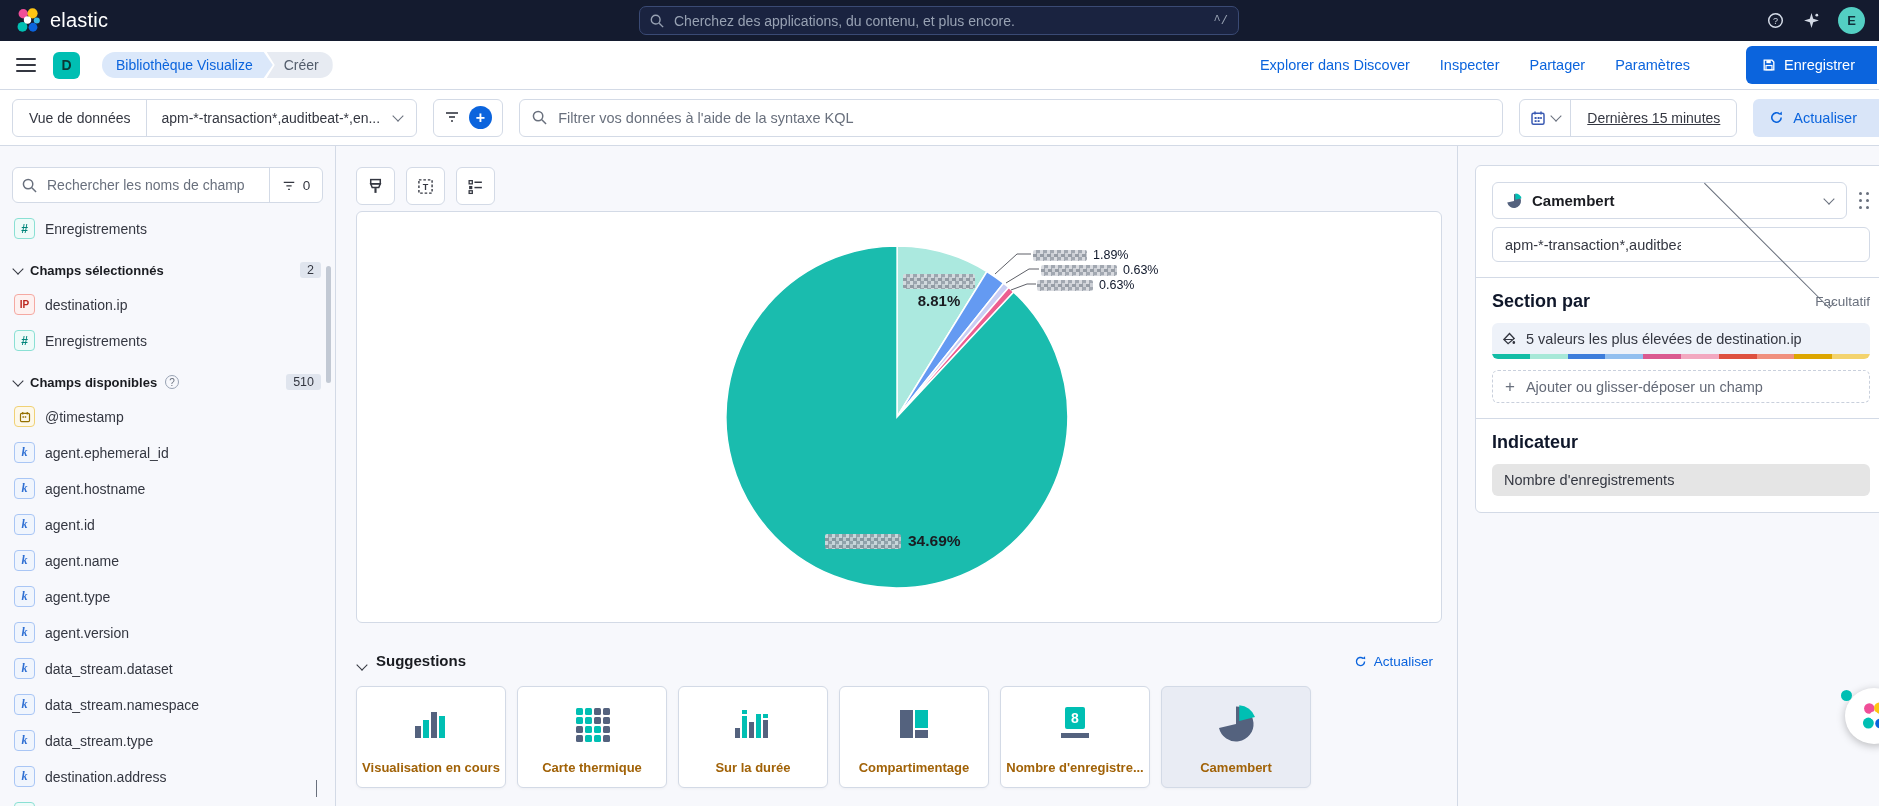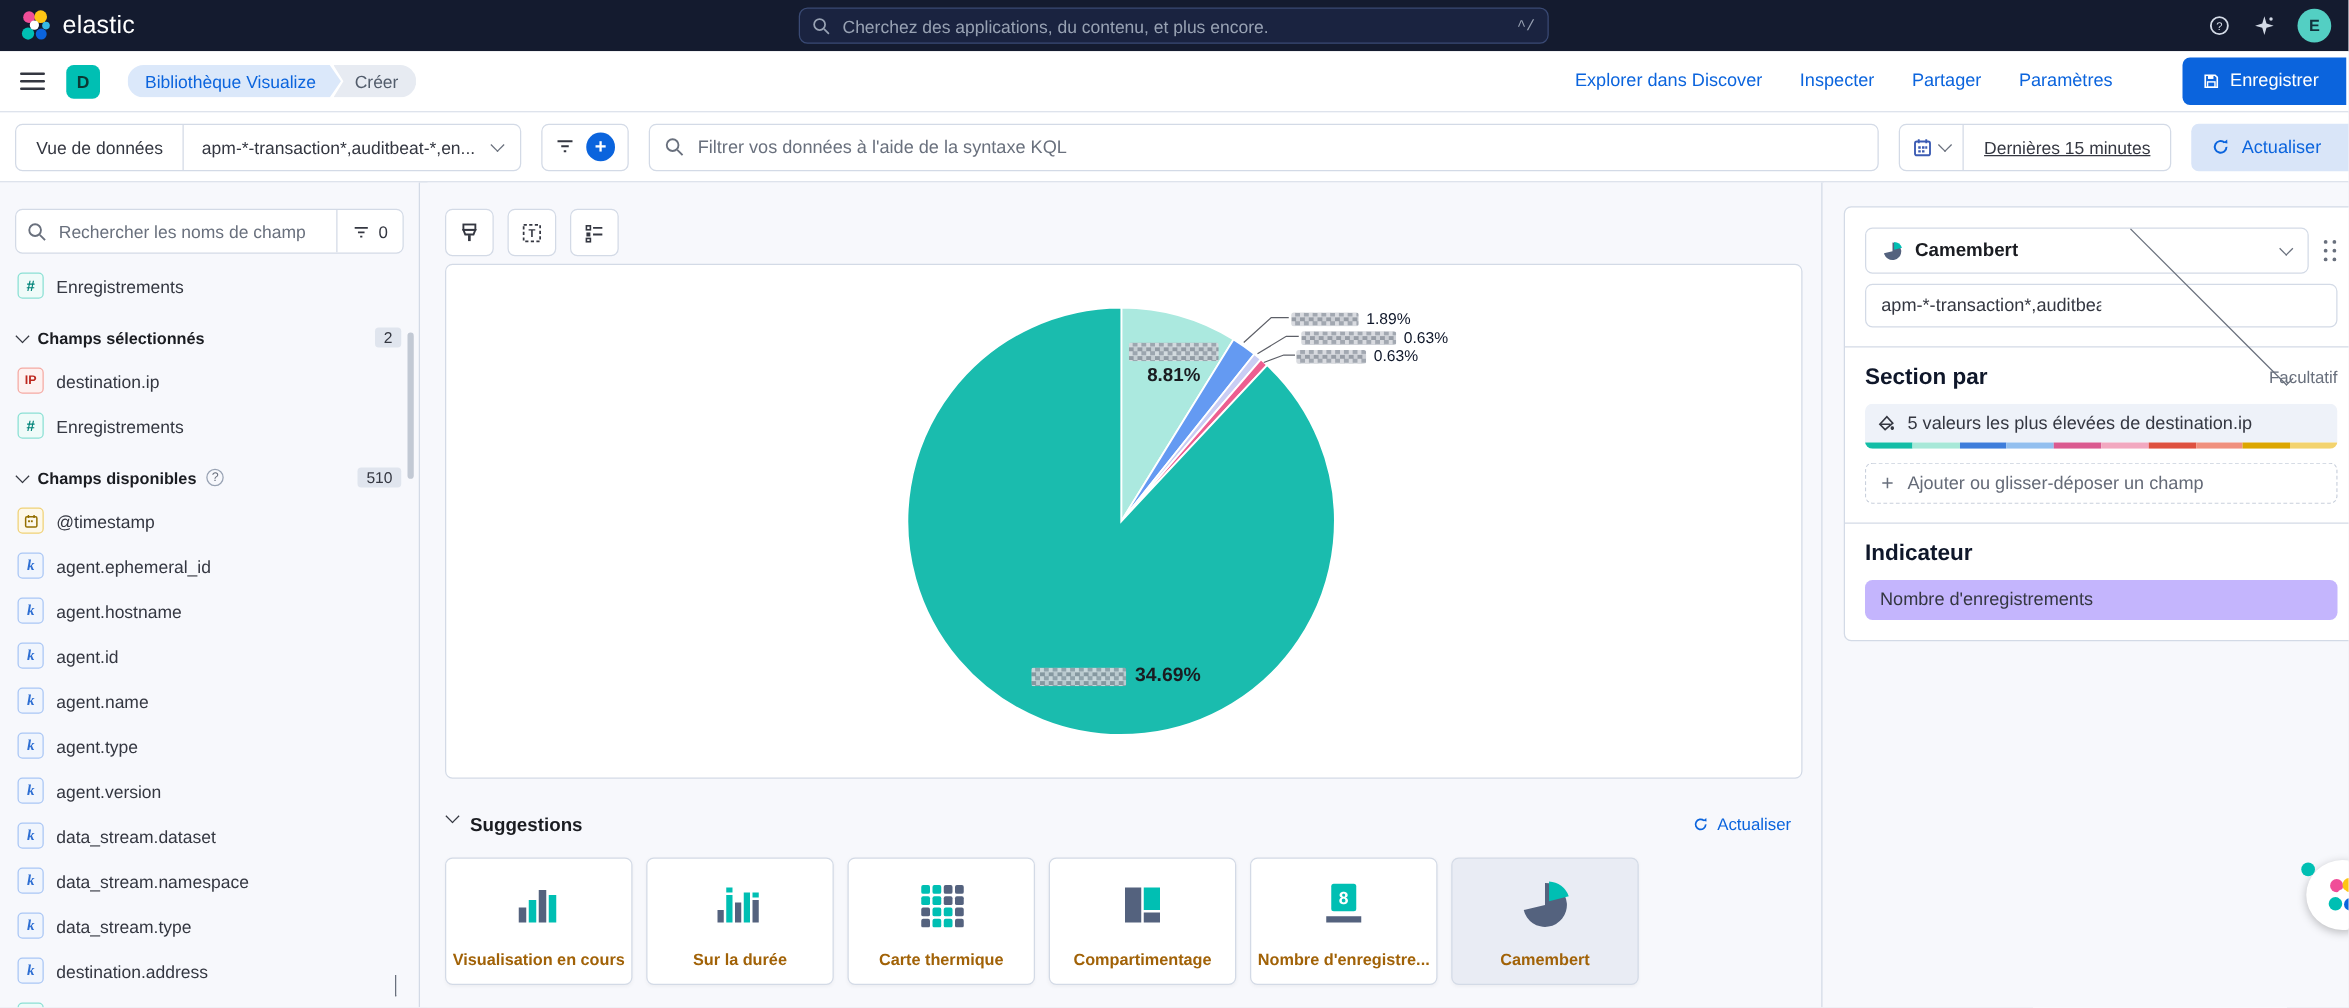--- a/index.html
+++ b/index.html
@@ -69,21 +69,21 @@
   .tbtn{width:37px;height:36px;background:#fff;border:1px solid #d3dae6;border-radius:6px;display:flex;align-items:center;justify-content:center;cursor:pointer;color:#343741;}
   .chart-card{position:absolute;top:65px;left:14px;width:1086px;height:412px;background:#fff;border:1px solid #d3dae6;border-radius:6px;box-sizing:border-box;}
   .pie-svg{position:absolute;inset:0;}
   .masked{display:inline-block;height:15px;border-radius:2px;background:conic-gradient(#9ba1ab 25%,#c8ccd2 0 50%,#8f959f 0 75%,#d6d9de 0) 0 0/7px 7px;filter:blur(.6px);opacity:.92;}
   .inlabel{position:absolute;display:flex;flex-direction:column;align-items:center;gap:3px;}
   .inlabel .pct{font-size:15px;font-weight:700;color:#1a1c21;}
   .biglabel{position:absolute;display:flex;align-items:center;gap:7px;}
   .biglabel .pct{font-size:15.5px;font-weight:700;color:#1a1c21;}
   .callout{position:absolute;display:flex;align-items:center;gap:6px;font-size:12.5px;color:#0f172a;}
   .callout .masked{height:11px;}
-  .sugg-head{position:absolute;top:506px;left:16px;right:24px;display:flex;align-items:flex-start;}
+  .sugg-head{position:absolute;top:506px;left:16px;right:24px;display:flex;align-items:flex-end;}
   .sugg-title{font-size:15px;font-weight:700;color:#1a1c21;margin-left:10px;}
   .sugg-refresh{margin-left:auto;display:flex;align-items:center;gap:7px;color:#0b64dd;font-size:13.5px;font-weight:500;cursor:pointer;}
   .cards{position:absolute;top:540px;left:14px;display:flex;gap:11px;}
   .card{width:150px;height:102px;background:#fff;border:1px solid #d3dae6;border-radius:6px;box-sizing:border-box;display:flex;flex-direction:column;align-items:center;justify-content:flex-end;padding-bottom:12px;cursor:pointer;box-shadow:0 1px 3px rgba(0,0,0,.04);}
   .card.selected{background:#e9ecf4;}
   .card .cicon{flex:1;display:flex;align-items:center;justify-content:center;}
   .card .clabel{font-size:13px;font-weight:700;color:#a16207;white-space:nowrap;overflow:hidden;max-width:138px;text-align:center;}
   
   .rightcol{position:absolute;top:146px;left:1459px;width:420px;bottom:0;background:#f7f8fc;}
   .panel{position:absolute;left:16px;top:19px;width:412px;background:#fff;border:1px solid #d3dae6;border-radius:6px 0 0 6px;box-sizing:border-box;padding:16px 16px 0 16px;}
@@ -98,21 +98,21 @@
   .p-divider{height:1px;background:#d3dae6;margin:15px -16px 0 -16px;}
   .sec-head2{display:flex;align-items:center;margin-top:13px;}
   .sec-head2 b{font-size:18px;color:#0f172a;}
   .optional{margin-left:auto;color:#69707d;font-size:13.5px;}
   .dim-wrap{margin-top:11px;border-radius:6px;overflow:hidden;cursor:pointer;}
   .dim-row{background:#eef2f9;height:31px;display:flex;align-items:center;gap:9px;padding:0 10px;font-size:14.5px;color:#343741;}
   .pstrip{display:flex;height:5px;}
   .pstrip i{flex:1;display:block;}
   .add-field{margin-top:11px;height:33px;border:1px dashed #c9d0dc;border-radius:6px;display:flex;align-items:center;gap:11px;padding:0 12px;box-sizing:border-box;color:#646a77;font-size:14.5px;cursor:pointer;}
   .add-field .plus{font-size:17px;color:#69707d;}
-  .metric-row{margin-top:11px;margin-bottom:16px;height:32px;background:#c4b5fd;border-radius:6px;display:flex;align-items:center;padding:0 12px;font-size:14.5px;color:#343741;cursor:pointer;}
+  .metric-row{margin-top:11px;margin-bottom:16px;height:32px;background:#e5e5e5;border-radius:6px;display:flex;align-items:center;padding:0 12px;font-size:14.5px;color:#343741;cursor:pointer;}
   
   .assistant{position:absolute;left:1845px;top:688px;width:58px;height:56px;border-radius:50%;background:#fff;box-shadow:0 2px 8px rgba(0,0,0,.25);display:flex;align-items:center;justify-content:center;cursor:pointer;}
   .assistant .dot{position:absolute;left:-4px;top:2px;width:11px;height:11px;border-radius:50%;background:#00bfb3;}
 </style>
 </head>
 <body>
 
 <div id="app">
 
   <div class="topbar">
@@ -408,34 +408,20 @@
         <div class="card">
           <div class="cicon">
             <svg width="44" height="36" viewBox="0 0 44 36">
               <rect x="6" y="20" width="6" height="12" fill="#54627e"></rect>
               <rect x="14" y="14" width="6" height="18" fill="#00bfb3"></rect>
               <rect x="22" y="6" width="6" height="26" fill="#54627e"></rect>
               <rect x="30" y="10" width="6" height="22" fill="#00bfb3"></rect>
             </svg>
           </div>
           <div class="clabel">Visualisation en cours</div>
-        </div>
-        <div class="card">
-          <div class="cicon">
-            <svg width="44" height="36" viewBox="0 0 44 36">
-              <rect x="4" y="22" width="5" height="10" fill="#54627e"></rect>
-              <rect x="11" y="10" width="5" height="22" fill="#00bfb3"></rect>
-              <rect x="11" y="4" width="5" height="4" fill="#00bfb3"></rect>
-              <rect x="18" y="16" width="5" height="16" fill="#54627e"></rect>
-              <rect x="25" y="8" width="5" height="24" fill="#00bfb3"></rect>
-              <rect x="32" y="14" width="5" height="18" fill="#54627e"></rect>
-              <rect x="32" y="8" width="5" height="4" fill="#00bfb3"></rect>
-            </svg>
-          </div>
-          <div class="clabel">Sur la durée</div>
         </div>
         <div class="card">
           <div class="cicon">
             <svg width="44" height="36" viewBox="0 0 44 36">
               <rect x="6" y="2" width="7" height="7" rx="1.5" fill="#00bfb3"></rect>
               <rect x="15" y="2" width="7" height="7" rx="1.5" fill="#00bfb3"></rect>
               <rect x="24" y="2" width="7" height="7" rx="1.5" fill="#54627e"></rect>
               <rect x="33" y="2" width="7" height="7" rx="1.5" fill="#54627e"></rect>
               <rect x="6" y="11" width="7" height="7" rx="1.5" fill="#00bfb3"></rect>
               <rect x="15" y="11" width="7" height="7" rx="1.5" fill="#00bfb3"></rect>
@@ -449,20 +435,34 @@
               <rect x="15" y="29" width="7" height="7" rx="1.5" fill="#00bfb3"></rect>
               <rect x="24" y="29" width="7" height="7" rx="1.5" fill="#00bfb3"></rect>
               <rect x="33" y="29" width="7" height="7" rx="1.5" fill="#54627e"></rect>
             </svg>
           </div>
           <div class="clabel">Carte thermique</div>
         </div>
         <div class="card">
           <div class="cicon">
             <svg width="44" height="36" viewBox="0 0 44 36">
+              <rect x="4" y="22" width="5" height="10" fill="#54627e"></rect>
+              <rect x="11" y="10" width="5" height="22" fill="#00bfb3"></rect>
+              <rect x="11" y="4" width="5" height="4" fill="#00bfb3"></rect>
+              <rect x="18" y="16" width="5" height="16" fill="#54627e"></rect>
+              <rect x="25" y="8" width="5" height="24" fill="#00bfb3"></rect>
+              <rect x="32" y="14" width="5" height="18" fill="#54627e"></rect>
+              <rect x="32" y="8" width="5" height="4" fill="#00bfb3"></rect>
+            </svg>
+          </div>
+          <div class="clabel">Sur la durée</div>
+        </div>
+        <div class="card">
+          <div class="cicon">
+            <svg width="44" height="36" viewBox="0 0 44 36">
               <rect x="8" y="4" width="13" height="28" fill="#54627e"></rect>
               <rect x="23" y="4" width="13" height="18" fill="#00bfb3"></rect>
               <rect x="23" y="24" width="13" height="8" fill="#54627e"></rect>
             </svg>
           </div>
           <div class="clabel">Compartimentage</div>
         </div>
         <div class="card">
           <div class="cicon">
             <svg width="44" height="38" viewBox="0 0 44 38">

